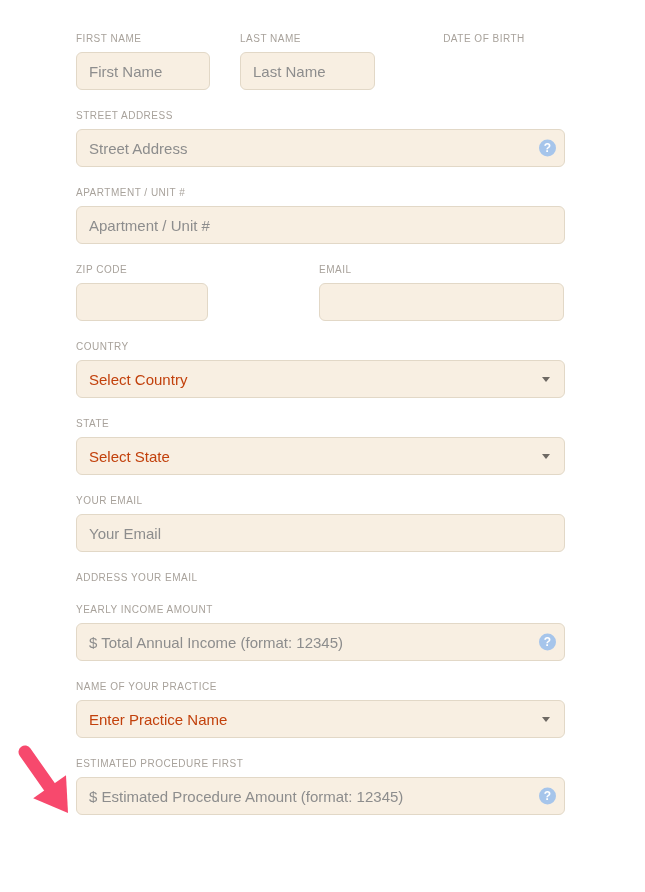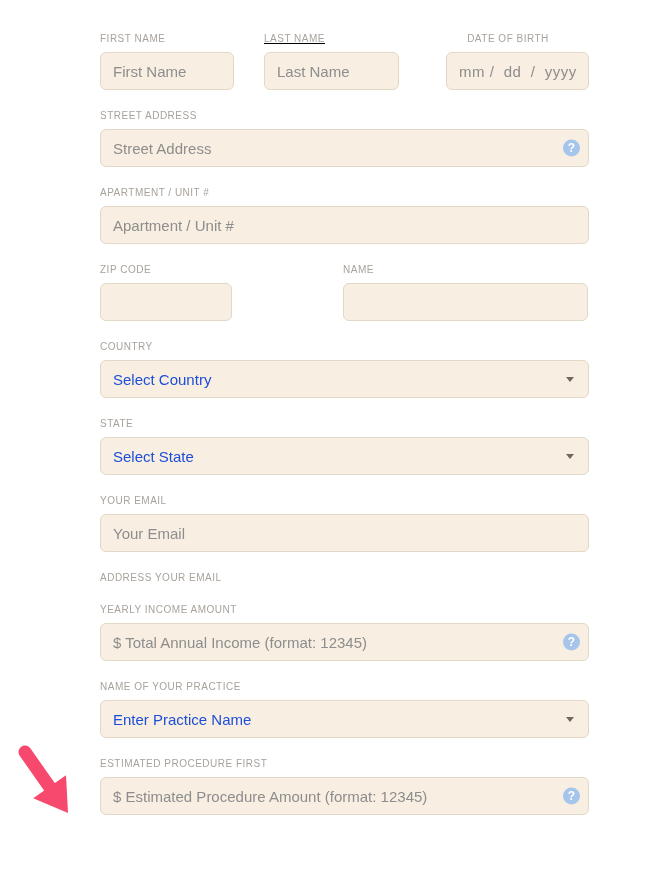--- a/index.html
+++ b/index.html
@@ -1,53 +1,53 @@
 <!DOCTYPE html>
 <html><head>
 <meta charset="utf-8">
 <style>
   html,body{margin:0;padding:0;}
   body{
     width:645px;height:892px;background:#ffffff;overflow:hidden;position:relative;
     font-family:"Liberation Sans",sans-serif;
   }
-  .form{position:relative;margin-left:100px;padding-top:33px;width:489px;}
+  .form{position:relative;margin-left:76px;padding-top:33px;width:489px;}
   .group{margin-bottom:20px;}
   .gap-top{margin-top:16px;}
   .f-label{
     display:block;font-size:10px;line-height:12px;color:#a8a29b;
     letter-spacing:.5px;margin-bottom:7px;font-weight:400;
   }
   .input-wrap{position:relative;}
   .inp{
     box-sizing:border-box;width:100%;height:38px;background:#f8efe2;
     border:1px solid #e2d8c7;border-radius:6px;padding:0 12px;
     font-family:"Liberation Sans",sans-serif;font-size:15px;color:#5a564f;outline:none;
   }
   .inp::placeholder{color:#8d8d8d;opacity:1;}
   .dob .inp{letter-spacing:.5px;}
   .selectbox{
     box-sizing:border-box;width:100%;height:38px;background:#f8efe2;
     border:1px solid #e2d8c7;border-radius:6px;padding:8px 12px;
     display:flex;align-items:center;justify-content:space-between;
-    font-size:15px;color:#1d4ed8;cursor:pointer;user-select:none;
+    font-size:15px;color:#c2410c;cursor:pointer;user-select:none;
   }
   .caret{
     width:0;height:0;border-left:4px solid transparent;border-right:4px solid transparent;
     border-top:5px solid #6e6963;margin-right:2px;
   }
   .help{
     position:absolute;right:9px;top:50%;transform:translateY(-50%);
     width:17px;height:17px;border-radius:50%;background:#a6c5eb;
     color:#ffffff;font-size:12px;font-weight:bold;line-height:17px;text-align:center;
     cursor:pointer;
   }
   .row{display:flex;}
   .col-first{width:134px;}
-  .col-last{width:135px;margin-left:30px;text-decoration:underline;}
+  .col-last{width:135px;margin-left:30px;}
   .col-dob{width:143px;margin-left:auto;}
   .col-dob .f-label{margin-left:-19px;text-align:center;}
   .col-zip{width:132px;}
   .col-city{width:245px;margin-left:111px;}
   .annotation-arrow{position:absolute;left:15px;top:742px;}
 </style>
 </head>
 <body>
 
 <div class="form">
@@ -56,21 +56,20 @@
     <div class="col-first">
       <label class="f-label">FIRST NAME</label>
       <input class="inp" type="text" placeholder="First Name" style="">
     </div>
     <div class="col-last">
       <label class="f-label">LAST NAME</label>
       <input class="inp" type="text" placeholder="Last Name" style="">
     </div>
     <div class="col-dob dob">
       <label class="f-label">DATE OF BIRTH</label>
-      <input class="inp" type="text" placeholder="mm /  dd  /  yyyy" style="">
     </div>
   </div>
 
   <div class="group">
     <label class="f-label">STREET ADDRESS</label>
     <div class="input-wrap">
       <input class="inp" type="text" placeholder="Street Address" style="">
       <span class="help">?</span>
     </div>
   </div>
@@ -79,21 +78,21 @@
     <label class="f-label">APARTMENT / UNIT #</label>
     <input class="inp" type="text" placeholder="Apartment / Unit #" style="">
   </div>
 
   <div class="row group">
     <div class="col-zip">
       <label class="f-label">ZIP CODE</label>
       <input class="inp" type="text" placeholder="" style="">
     </div>
     <div class="col-city">
-      <label class="f-label">NAME</label>
+      <label class="f-label">EMAIL</label>
       <input class="inp" type="text" placeholder="" style="">
     </div>
   </div>
 
   <div class="group">
     <label class="f-label">COUNTRY</label>
     <div class="selectbox">
       <span>Select Country</span>
       <span class="caret"></span>
     </div>

